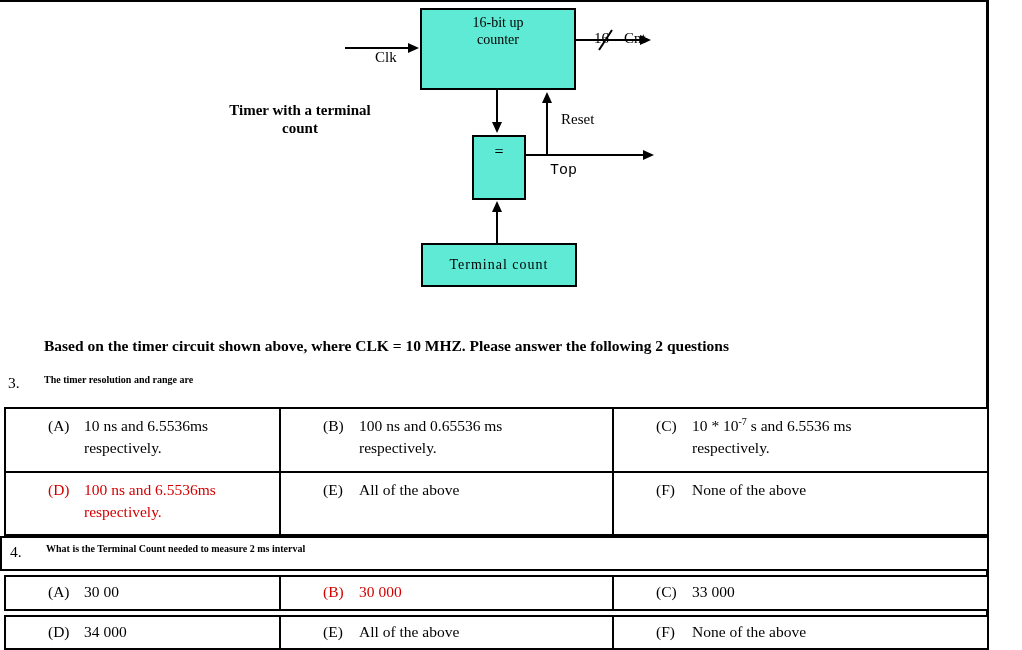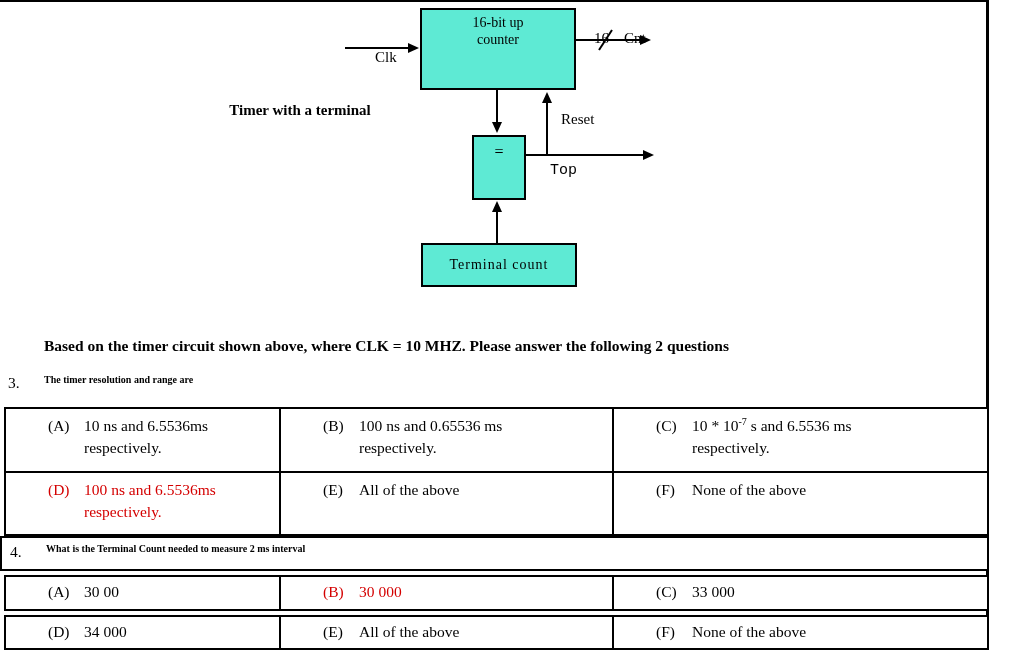--- a/index.html
+++ b/index.html
@@ -66,20 +66,21 @@
     <div>Terminal count</div>
   </div>
 
   <div class="lbl" style="left:375px; top:13px;margin-top:36px;">Clk</div>
   <div class="lbl" style="left:594px; top:22px;margin-top:8px;">16</div>
   <div class="lbl" style="left:624px; top:14px;margin-top:16px;">Cnt</div>
   <div class="lbl" style="left:561px; top:111px;">Reset</div>
   <div class="lbl" style="left:550px; top:162px;font-family:Liberation Mono, monospace;">Top</div>
   <div class="lbl caption">
     <div>Timer with a terminal</div>
+    <div>count</div>
   </div>
 
   <div class="lbl intro">Based on the timer circuit shown above, where CLK = 10 MHZ. Please answer the following 2 questions</div>
 
   <div class="lbl qnum" style="left:8px; top:374px;">3.</div>
   <div class="lbl qtext" style="left:44px; top:374px;">The timer resolution  and range are</div>
 
   <div class="tbl" style="left:4px; top:407px; width:985px; height:129px;">
     <div class="row" style="height:62px;">
       <div class="cell c1">

